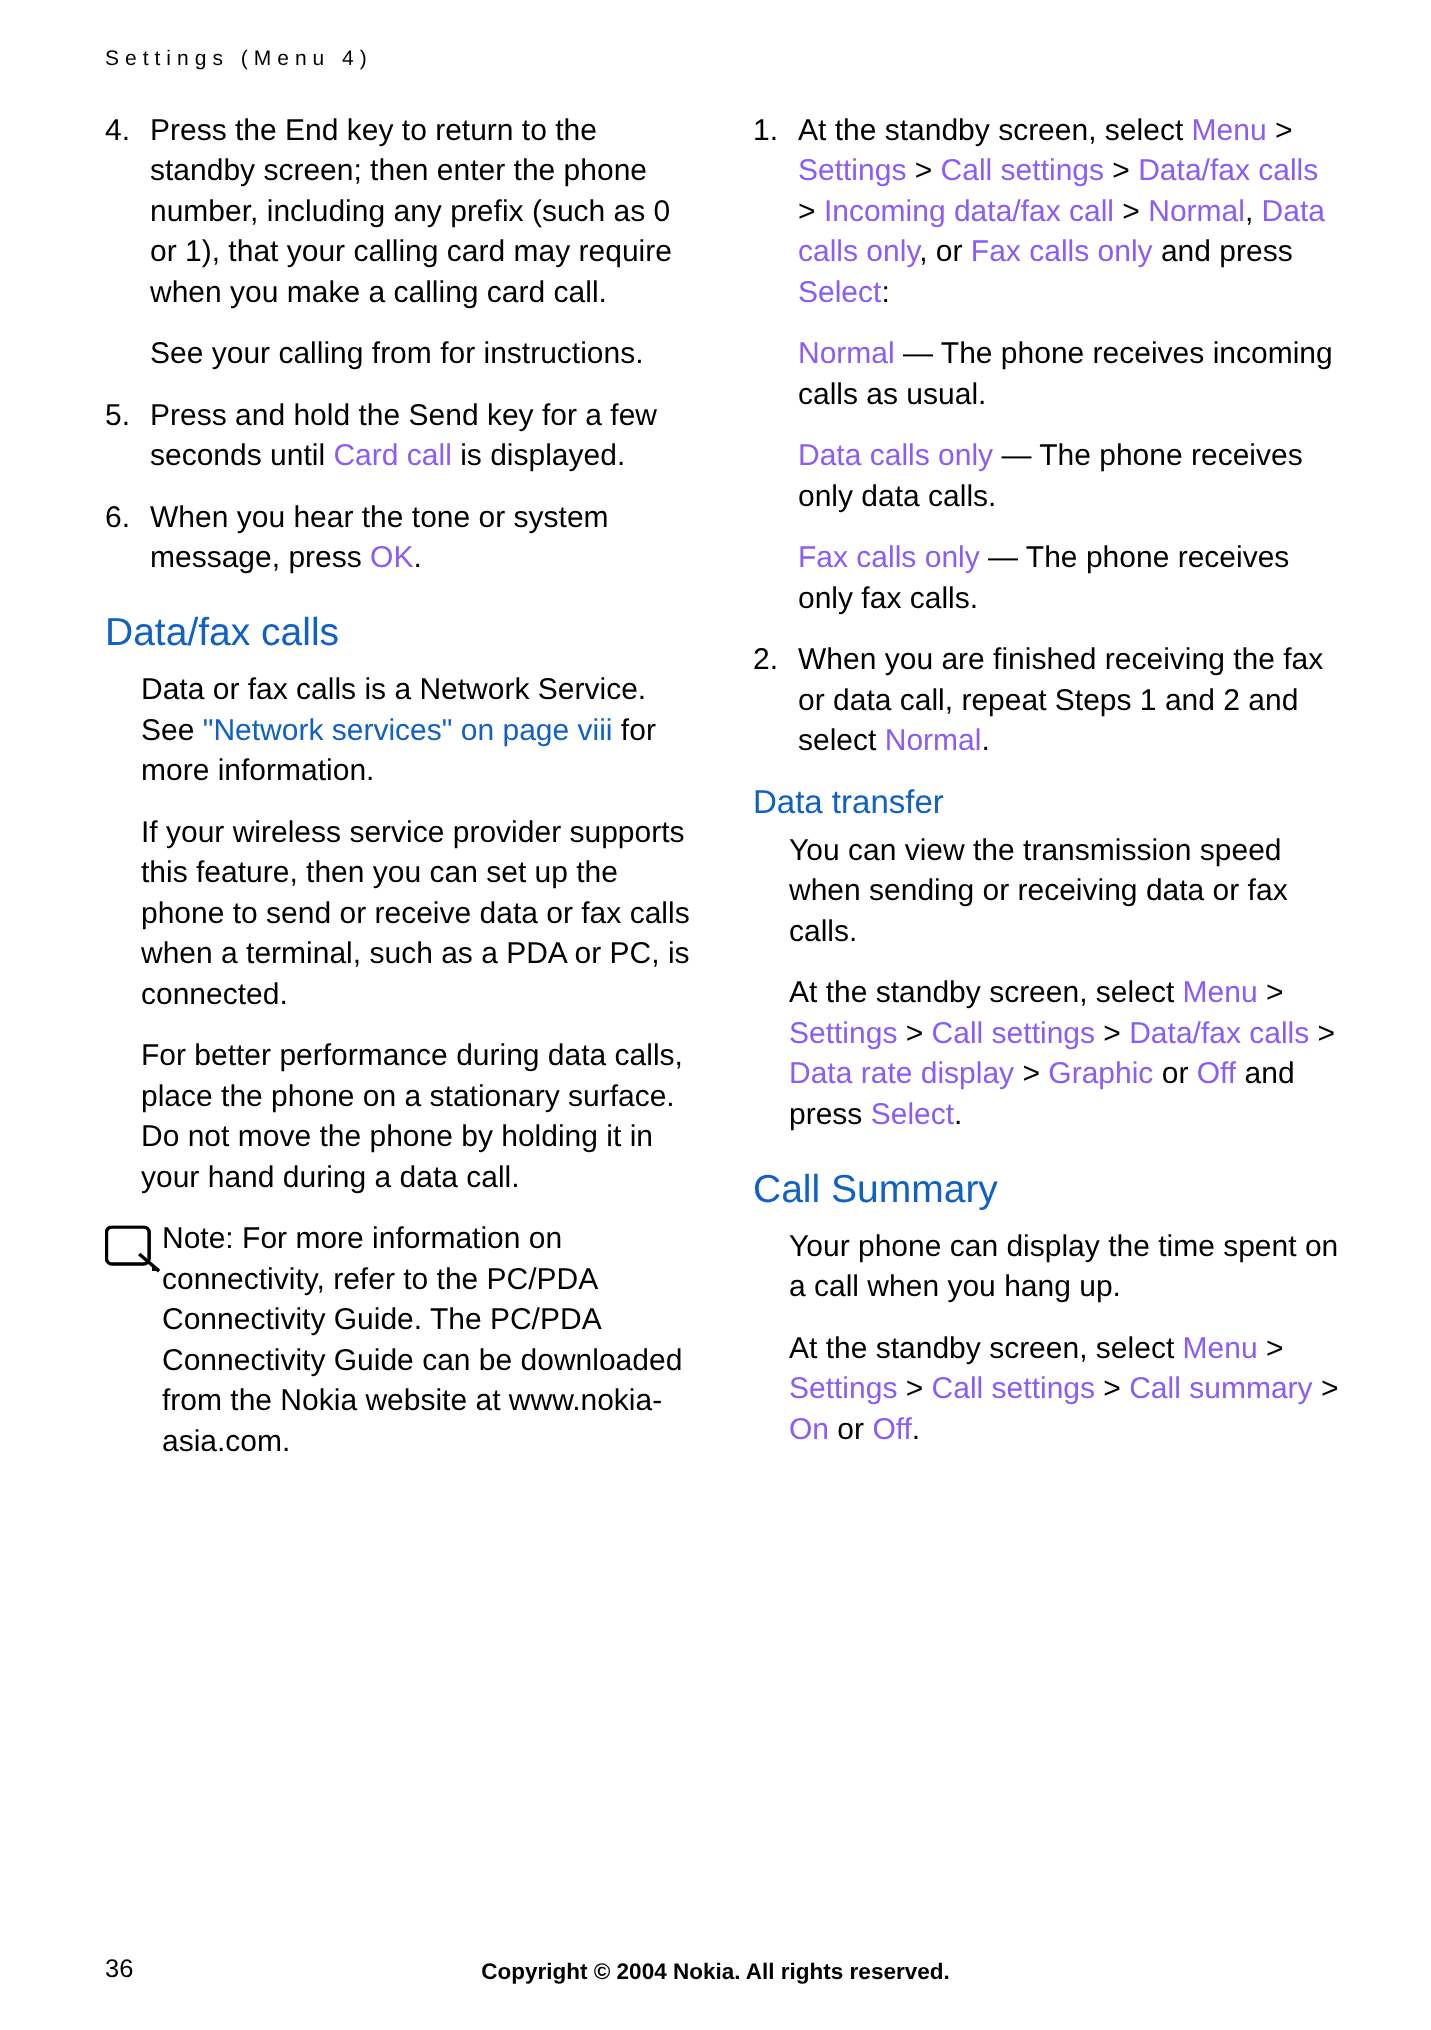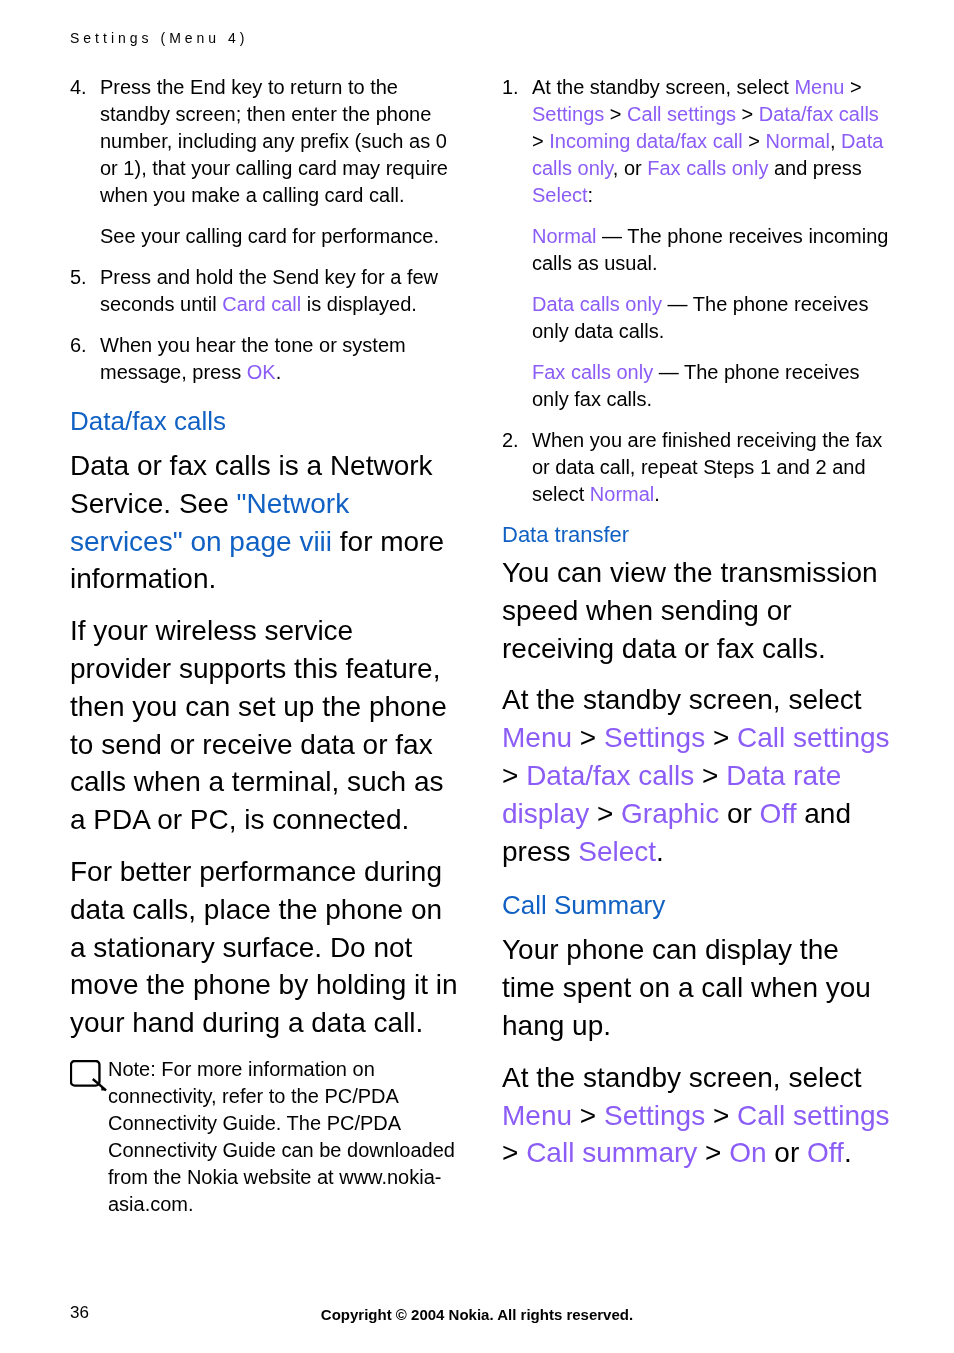--- a/index.html
+++ b/index.html
@@ -38,23 +38,24 @@
     font-size: 20px;
     line-height: 1.35;
   }
   .sub-para {
     margin-left: 30px;
     font-size: 20px;
     line-height: 1.35;
     margin-bottom: 14px;
   }
   .para {
-    font-size: 28px;
+    font-size: 20px;
     line-height: 1.35;
     margin-bottom: 14px;
+    margin-left: 24px;
   }
   .bold { font-weight: 400; }
   .italic-accent { color: #8b5cf6; }
   .link { color: #1061c3; }
   .h2 {
     color: #1061c3;
     font-size: 26px;
     font-weight: 500;
     margin-top: 20px;
     margin-bottom: 10px;
@@ -109,21 +110,21 @@
 
   <div class="col">
 
     <div class="ol-item">
       <div class="ol-num">4.</div>
       <div class="ol-body">
         <span>Press the </span><span class="bold">End</span><span> key to return to the standby screen; then enter the phone number, including any prefix (such as </span><span class="bold">0</span><span> or </span><span class="bold">1</span><span>), that your calling card may require when you make a calling card call.</span>
       </div>
     </div>
 
-    <div class="sub-para">See your calling card for performance.</div>
+    <div class="sub-para">See your calling from for instructions.</div>
 
     <div class="ol-item">
       <div class="ol-num">5.</div>
       <div class="ol-body">
         <span>Press and hold the </span><span class="bold">Send</span><span> key for a few seconds until </span><span class="italic-accent">Card call</span><span> is displayed.</span>
       </div>
     </div>
 
     <div class="ol-item">
       <div class="ol-num">6.</div>

